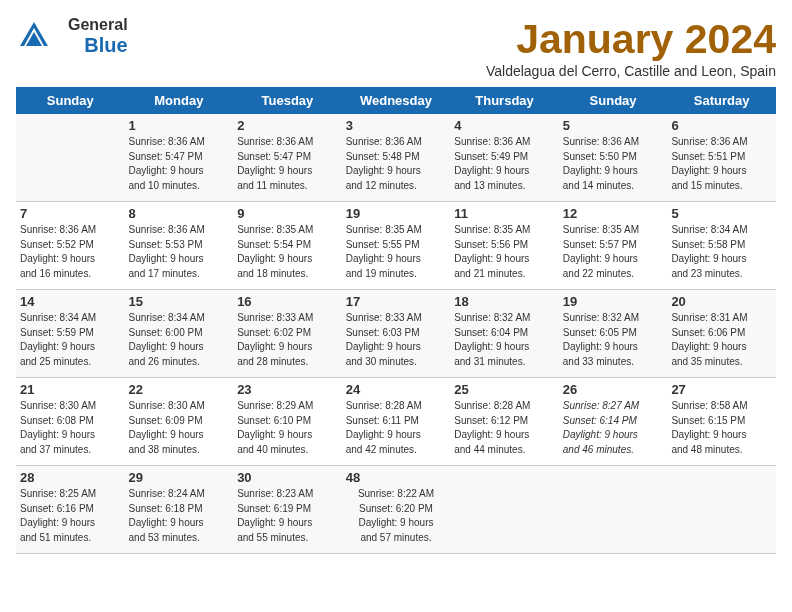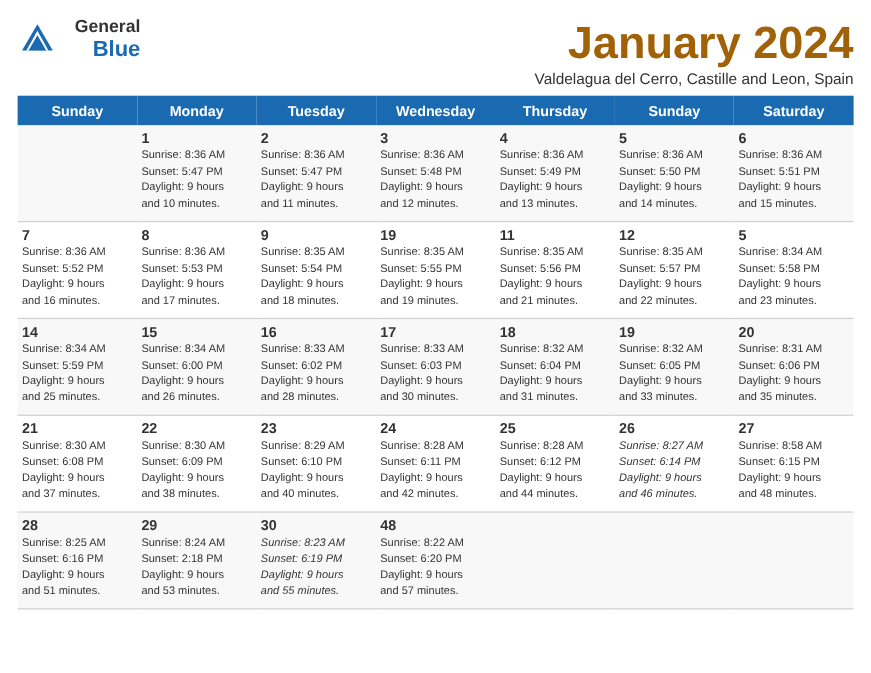--- a/index.html
+++ b/index.html
@@ -317,34 +317,34 @@
         <td>
           <span class="day-number">28</span>
           <div class="day-info" style="white-space: pre-line;">Sunrise: 8:25 AM
 Sunset: 6:16 PM
 Daylight: 9 hours
 and 51 minutes.</div>
         </td>
         <td>
           <span class="day-number">29</span>
           <div class="day-info" style="white-space: pre-line;">Sunrise: 8:24 AM
-Sunset: 2:18 PM
+Sunset: 6:18 PM
 Daylight: 9 hours
 and 53 minutes.</div>
         </td>
         <td>
           <span class="day-number">30</span>
-          <div class="day-info" style="white-space: pre-line; font-style: italic;">Sunrise: 8:23 AM
+          <div class="day-info" style="white-space: pre-line;">Sunrise: 8:23 AM
 Sunset: 6:19 PM
 Daylight: 9 hours
 and 55 minutes.</div>
         </td>
         <td>
           <span class="day-number">48</span>
-          <div class="day-info" style="white-space: pre-line;">Sunrise: 8:22 AM
+          <div class="day-info" style="white-space: pre-line; text-align: center;">Sunrise: 8:22 AM
 Sunset: 6:20 PM
 Daylight: 9 hours
 and 57 minutes.</div>
         </td>
         <td></td>
         <td></td>
         <td></td>
       </tr>
     </tbody>
 </table>

